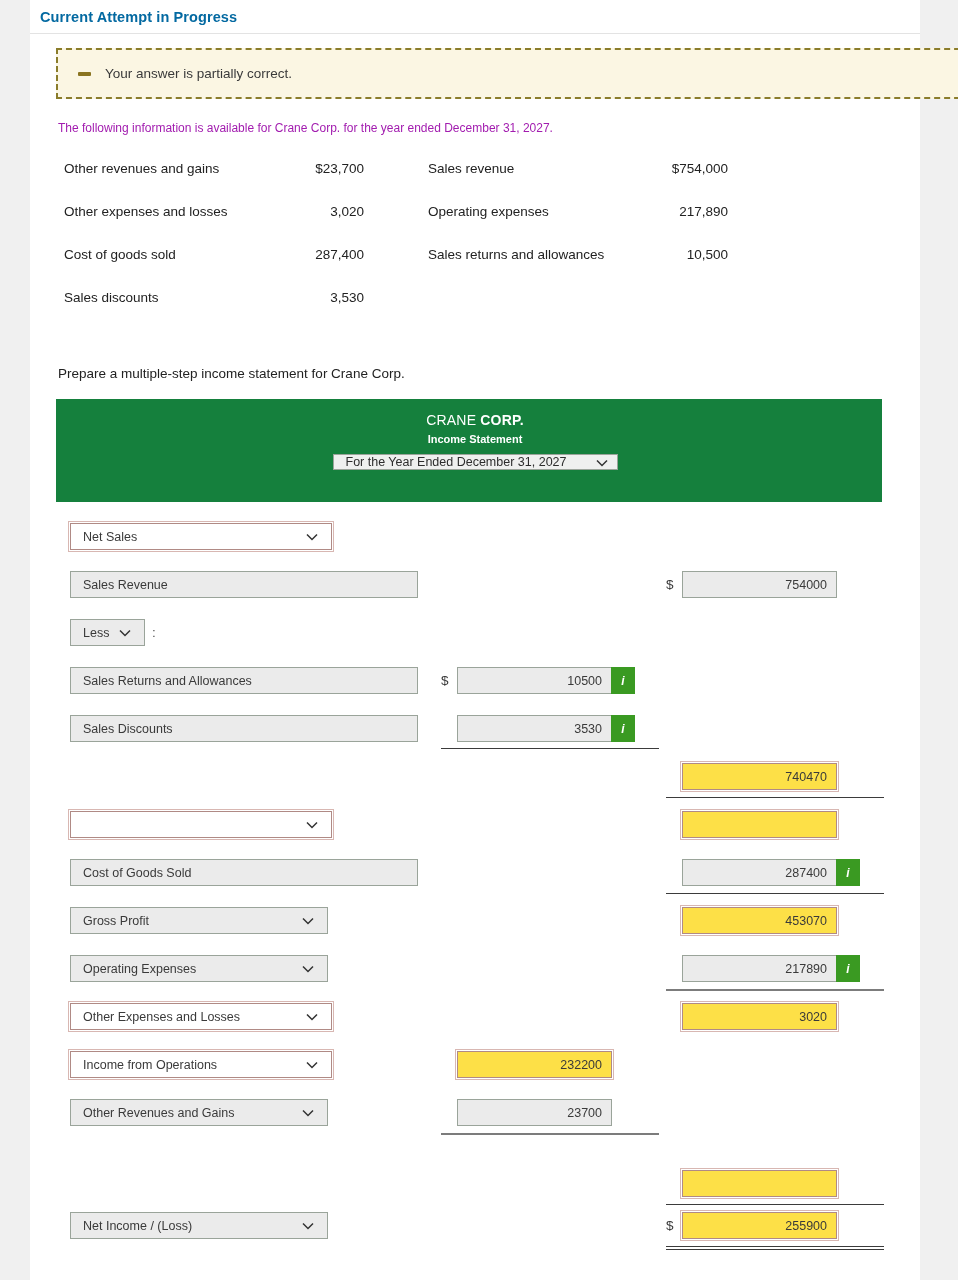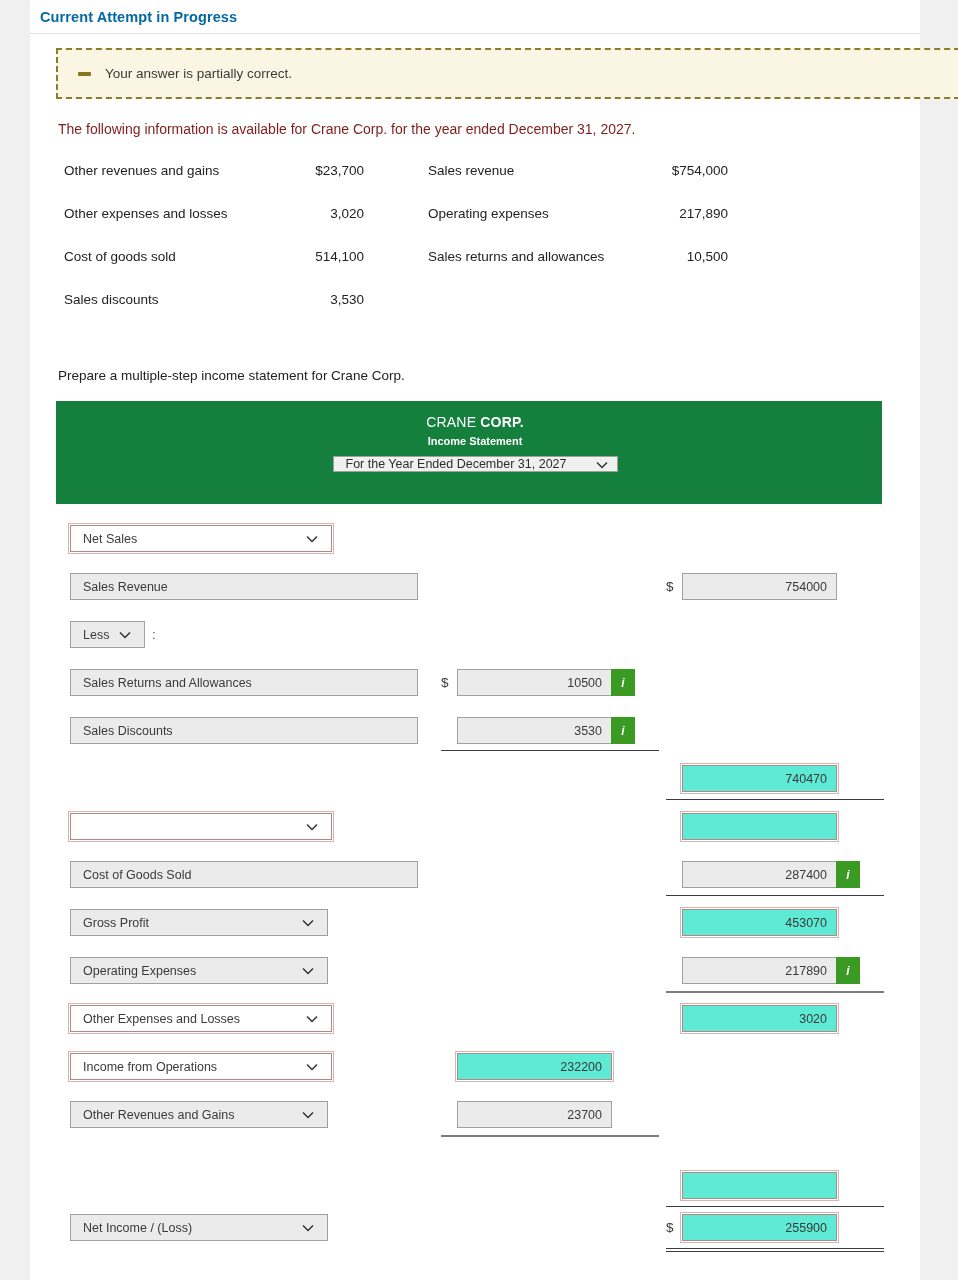--- a/index.html
+++ b/index.html
@@ -32,21 +32,21 @@
     border: 2px dashed #8a7c2a;
     display: flex; align-items: center;
   }
   .alert-icon {
     width: 13px; height: 4px; background: #8a7420;
     margin-left: 20px; border-radius: 1px; flex: none;
   }
   .alert-text { margin-left: 14px; font-size: 13.5px; color: #3a3a3a; }
 
   
-  .intro { margin: 22px 0 0 28px; font-size: 14px; color:#7f1d1d; }
+  .intro { margin: 22px 0 0 28px; font-size: 12px; color:#a21caf; }
 
   
   .facts { margin: 26px 0 0 34px; border-collapse: collapse; font-size: 13.5px; color:#222; }
   .facts td { padding: 0 0 28px 0; vertical-align: top; white-space: nowrap; }
   .f-lbl  { width: 200px; }
   .f-val  { width: 100px; text-align: right; padding-right: 0 !important; }
   .f-gap  { width: 64px; }
   .f-lbl2 { width: 210px; }
   .f-val2 { width: 90px; text-align: right; }
 
@@ -82,21 +82,21 @@
   
   .fld {
     height: 27px; background:#ebebeb; border:1px solid #9aa49a;
     display:flex; align-items:center; font-size: 12.5px; color:#3a3a3a;
   }
   .fld.sel { padding: 0 13px 0 12px; justify-content: space-between; }
   .fld.txt { padding: 0 12px; }
   .fld.num { justify-content:flex-end; padding: 0 9px; }
 
   
-  .fld.red { background:#5eead4; border:1px solid #b08a85; outline:1px solid #d8b7b2; outline-offset:1px; }
+  .fld.red { background:#fde047; border:1px solid #b08a85; outline:1px solid #d8b7b2; outline-offset:1px; }
   .fld.red.sel, .fld.red.txt { background:#ffffff; }
 
   .w-sel-lg  { width: 262px; }
   .w-sel-md  { width: 258px; }
   .w-txt-lg  { width: 348px; }
   .w-num     { width: 155px; }
   .w-num-r   { width: 155px; }
 
   .dollar { font-size: 13.5px; color:#3a3a3a; margin-right: 8px; width: 8px; }
   .dollar.ph { visibility: hidden; }
@@ -150,21 +150,21 @@
     </tr>
     <tr>
       <td class="f-lbl">Other expenses and losses</td>
       <td class="f-val">3,020</td>
       <td class="f-gap"></td>
       <td class="f-lbl2">Operating expenses</td>
       <td class="f-val2">217,890</td>
     </tr>
     <tr>
       <td class="f-lbl">Cost of goods sold</td>
-      <td class="f-val">514,100</td>
+      <td class="f-val">287,400</td>
       <td class="f-gap"></td>
       <td class="f-lbl2">Sales returns and allowances</td>
       <td class="f-val2">10,500</td>
     </tr>
     <tr>
       <td class="f-lbl">Sales discounts</td>
       <td class="f-val">3,530</td>
       <td class="f-gap"></td>
       <td class="f-lbl2"></td>
       <td class="f-val2"></td>

